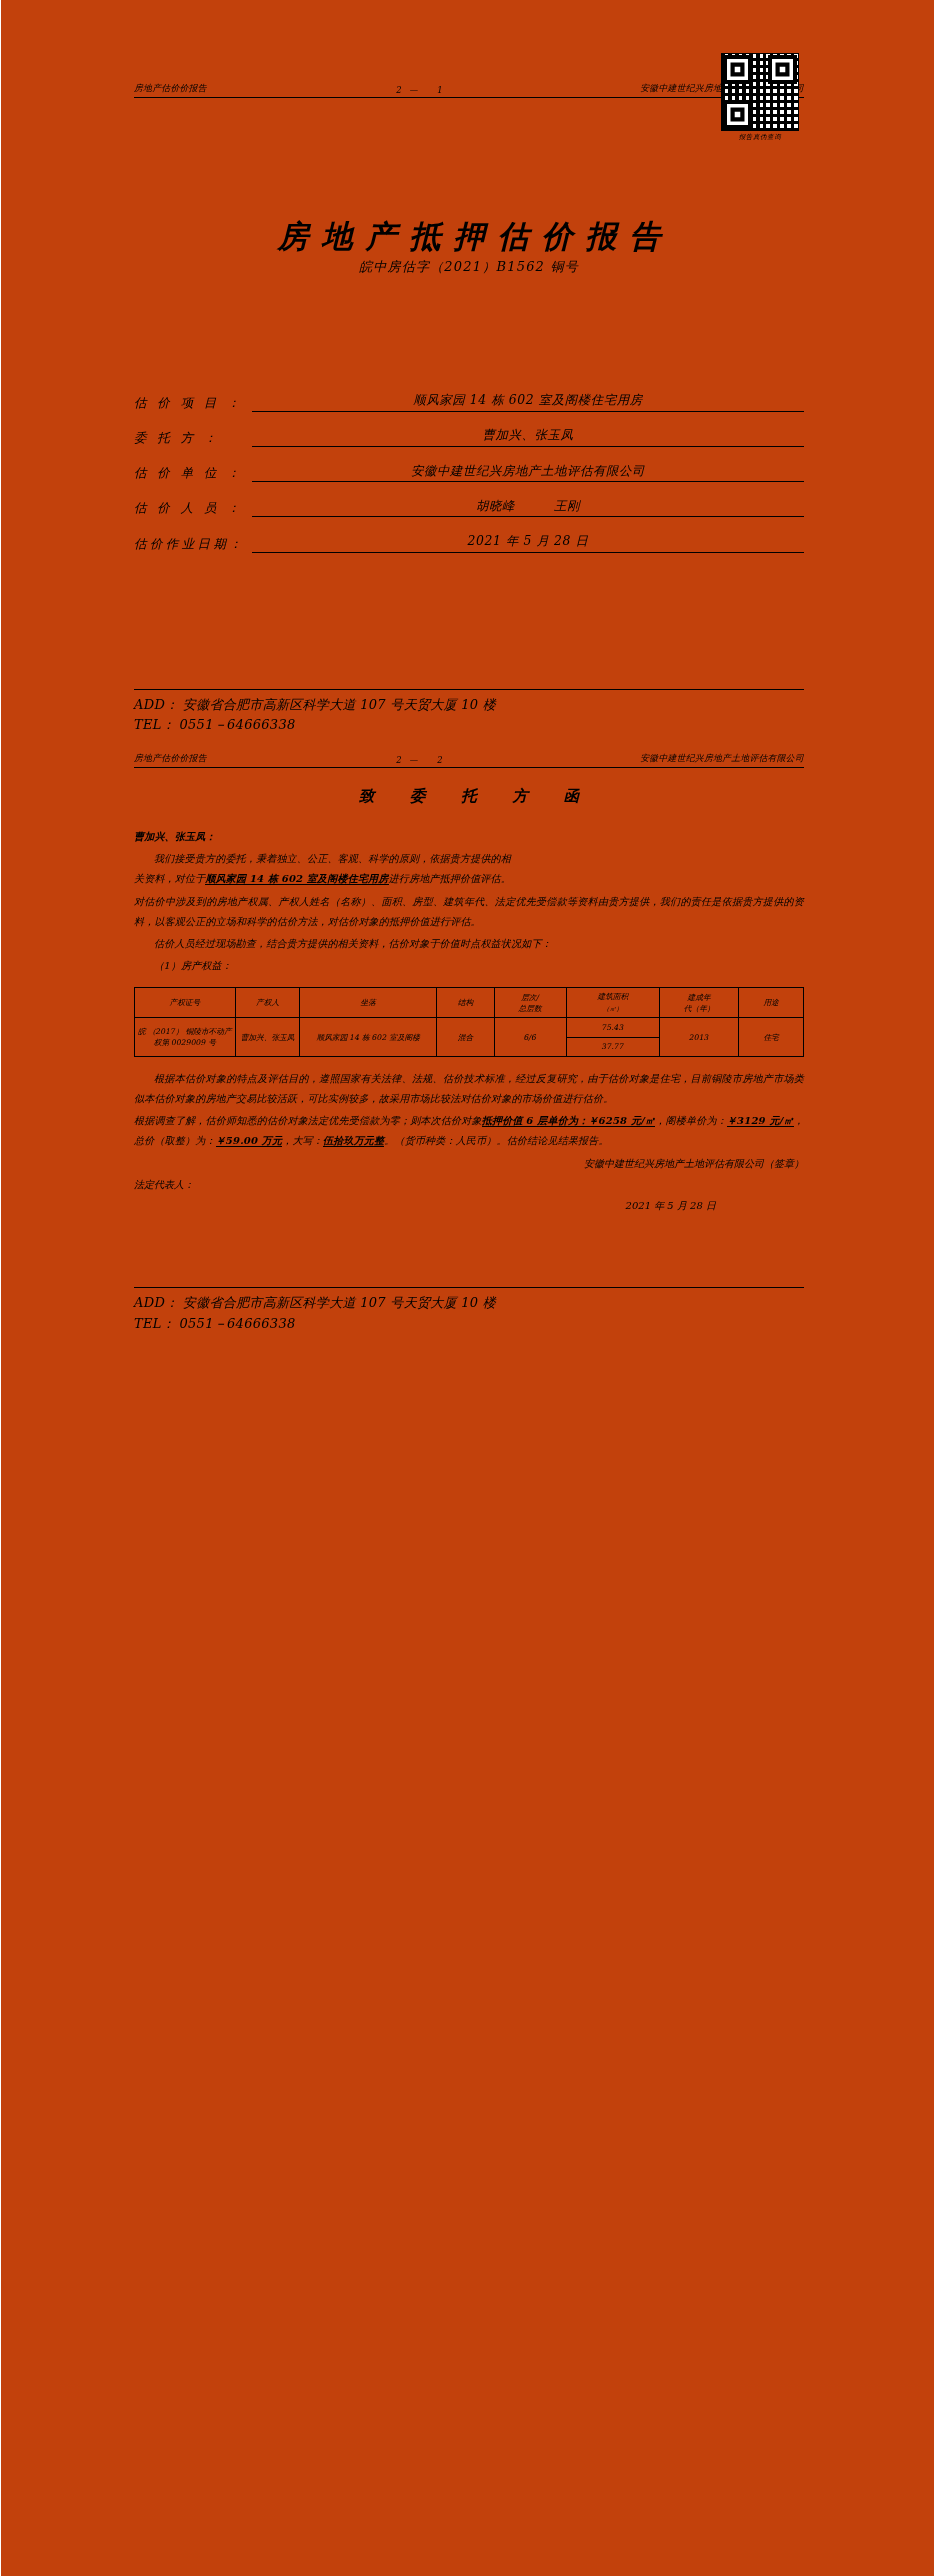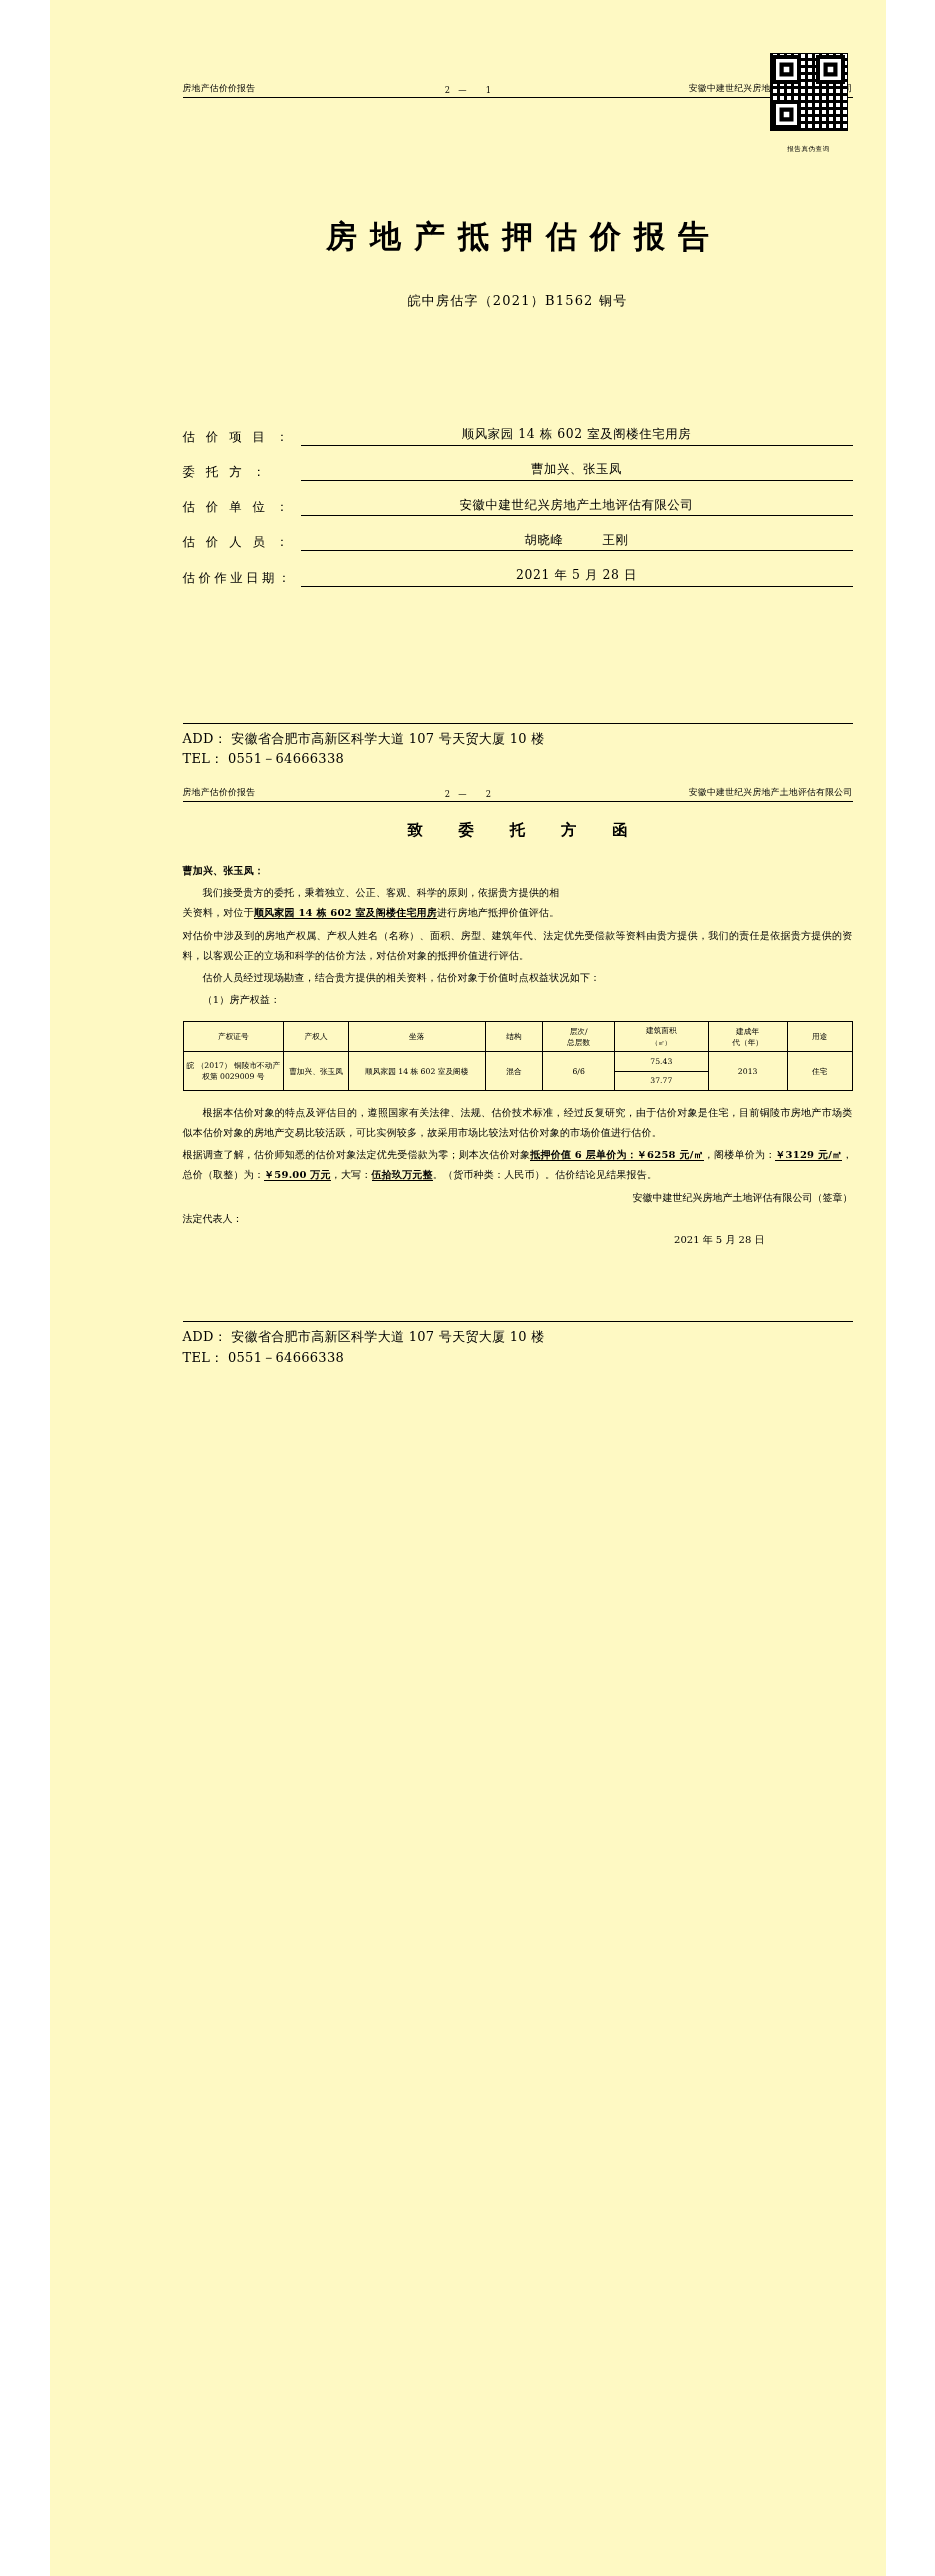--- a/index.html
+++ b/index.html
@@ -5,25 +5,26 @@
   html, body {
     margin: 0;
     padding: 0;
     background: #ffffff;
   }
   body {
     font-family: "DejaVu Sans", "Liberation Sans", sans-serif;
     color: #000000;
   }
   .page {
-    width: 836px;
+    width: 933px;
     min-height: 2576px;
     position: relative;
-    background: #fef9c3;
+    background: #c2410c;
     margin: 0 auto;
+    font-style: italic;
   }
   
   .sheet {
     position: relative;
     width: 936px;
     box-sizing: border-box;
     padding: 0 133px;
   }
   .running-head {
     display: flex;
@@ -85,38 +86,37 @@
   .qr-corner-bl {
     position: absolute;
     left: 2.4px; bottom: 2.4px;
     width: 21px; height: 21px;
     border: 4.1px solid #000;
     background: #fff;
     box-shadow: inset 0 0 0 3.5px #fff, inset 0 0 0 7.7px #000;
   }
   .qr-caption {
     font-size: 6.5px;
-    margin-top: 14px;
+    margin-top: 2px;
     letter-spacing: 0.6px;
     font-family: "DejaVu Serif", "Liberation Serif", serif;
   }
   .cover-title {
     text-align: center;
     font-size: 31px;
     font-weight: bold;
     letter-spacing: 13px;
     font-family: "DejaVu Serif", "Liberation Serif", serif;
     margin-top: 118px;
     padding-left: 13px;
   }
   .cover-subtitle {
     text-align: center;
     font-size: 13px;
     letter-spacing: 1.2px;
-    margin-top: 34px;
     font-family: "DejaVu Serif", "Liberation Serif", serif;
   }
   .cover-fields {
     margin-top: 116px;
     font-size: 12.4px;
     font-family: "DejaVu Serif", "Liberation Serif", serif;
   }
   .cfield {
     display: flex;
     align-items: flex-end;

